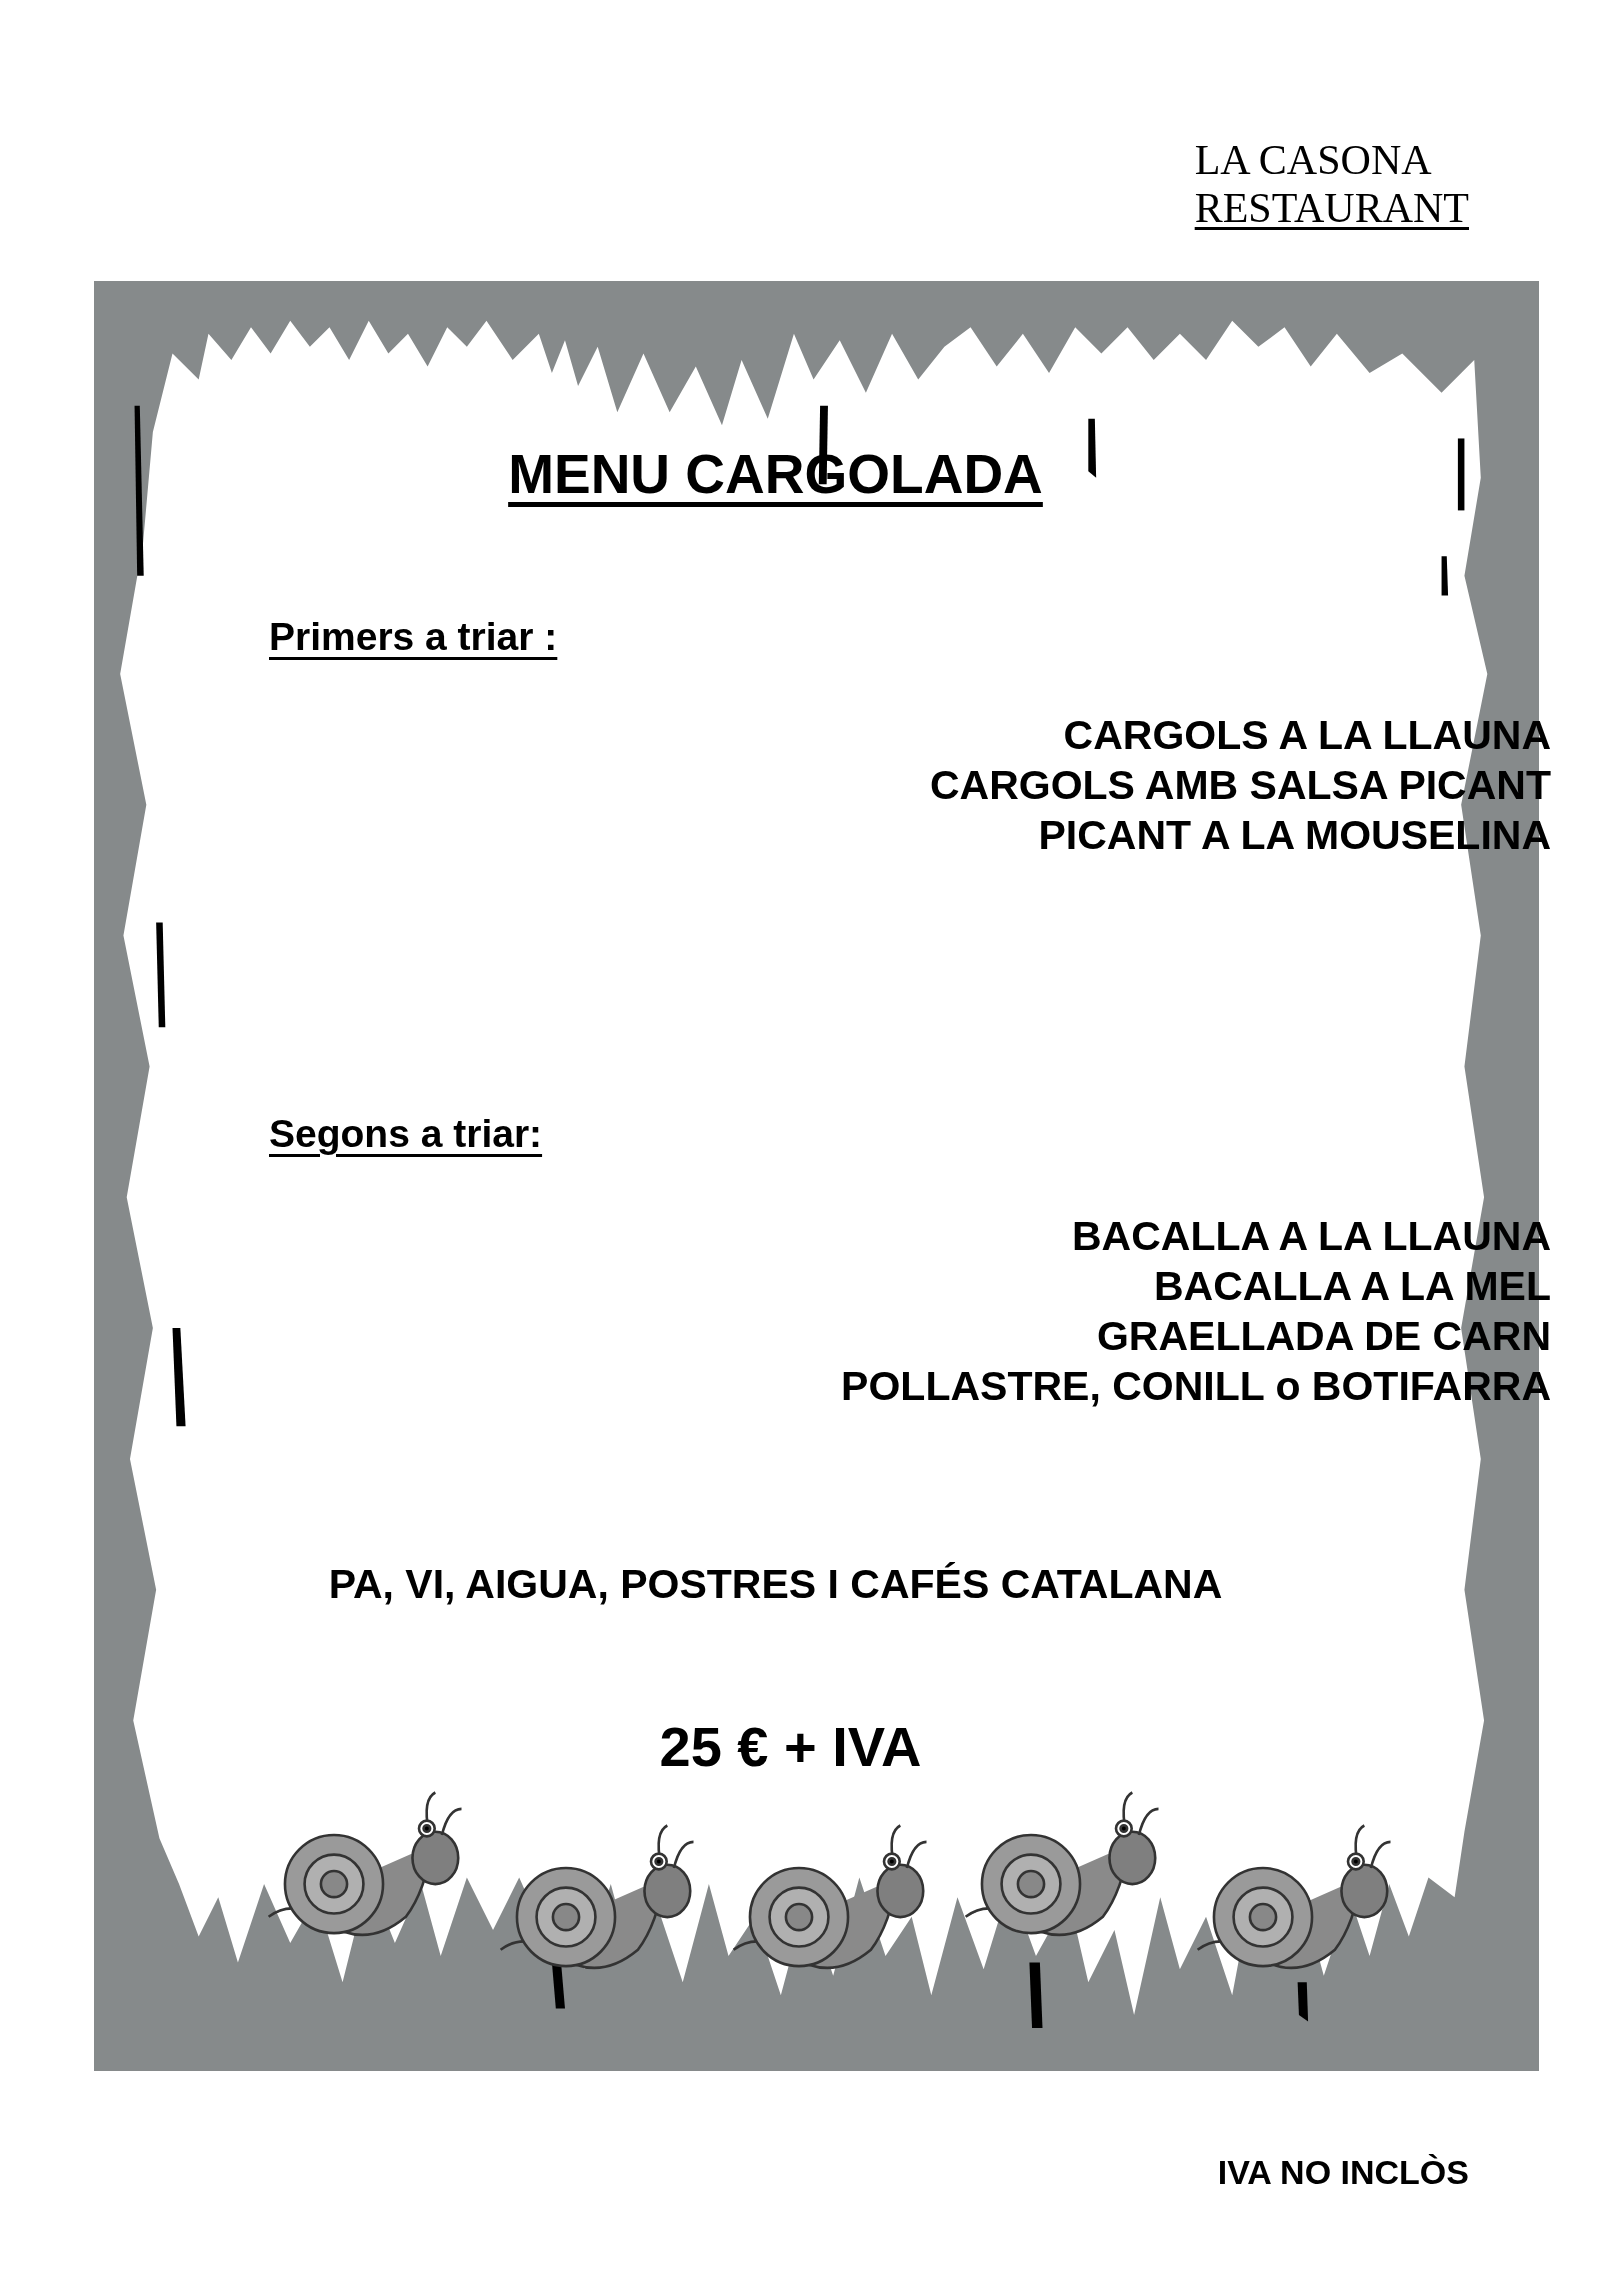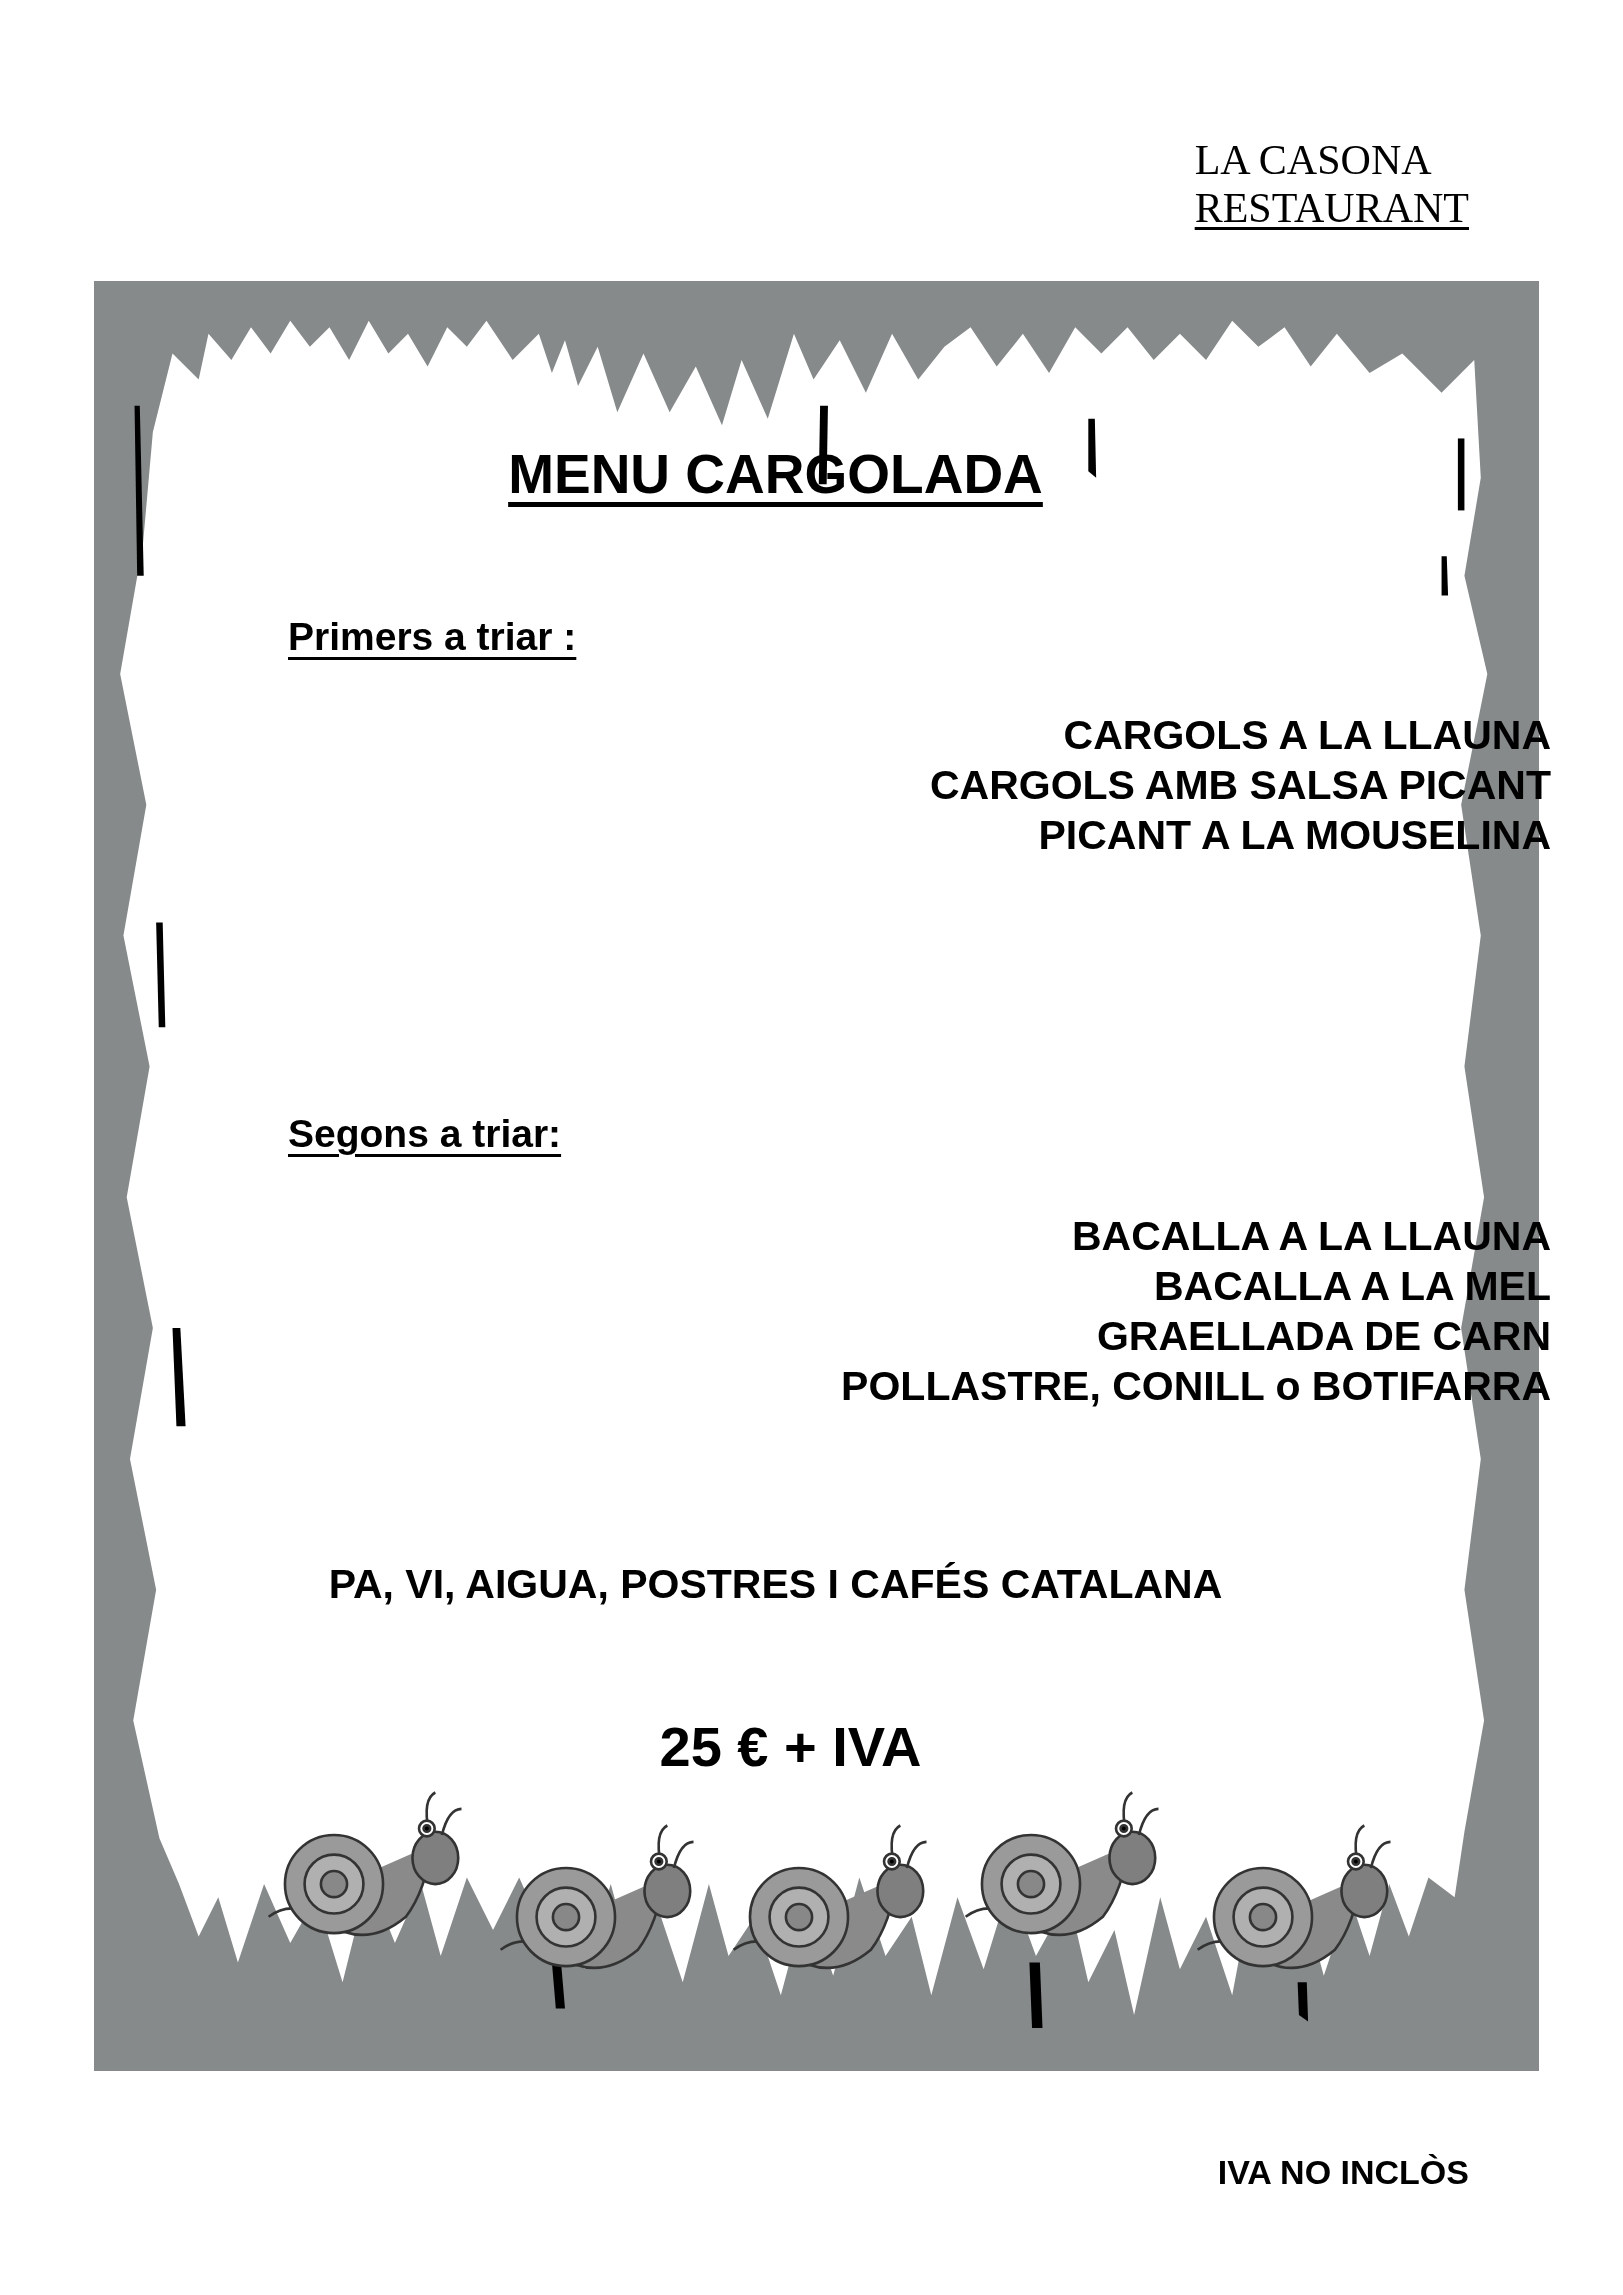--- a/index.html
+++ b/index.html
@@ -2,21 +2,21 @@
 <html style="font-size:10.5px"><head>
 <meta charset="utf-8">
 <style>
   html, body { margin:0; padding:0; background:#ffffff; }
   body { width:1623px; height:2295px; position:relative; overflow:hidden; font-family:"Liberation Sans", sans-serif; color:#000; }
   .header { position:absolute; right:154px; top:92px; text-align:left; font-family:"Liberation Serif", serif; font-size:42px; line-height:48px;margin-top:44px; }
   .header .l2 { text-decoration:underline; text-decoration-thickness:3.3px; text-underline-offset:5.2px; }
   .frame { position:absolute; left:94px; top:281px; width:1445px; height:1790px; background:#868a8b; overflow:hidden; }
   .content { position:absolute; left:0; top:0; width:1439px; height:2295px; }
   .title { position:absolute; left:0; width:1551px; top:442px; text-align:center; font-weight:bold; font-size:55px; text-decoration:underline; text-decoration-thickness:5.2px; text-underline-offset:9.2px; }
-  .section-label { position:absolute; left:288px; font-weight:bold; font-size:39px; text-decoration:underline; text-decoration-thickness:3.3px; text-underline-offset:6.5px; }
+  .section-label { position:absolute; left:269px; font-weight:bold; font-size:39px; text-decoration:underline; text-decoration-thickness:3.3px; text-underline-offset:6.5px; }
   .items { position:absolute; left:0; width:1551px; text-align:right; font-weight:bold; font-size:41px; line-height:50px; }
   .items div { white-space:nowrap; }
   .included { position:absolute; left:0; width:1551px; top:1561px; text-align:center; font-weight:bold; font-size:41px; }
   .price { position:absolute; left:0; width:1551px; top:1714px; text-align:center; font-weight:bold; font-size:56px;margin-left:15px; }
   .snails { position:absolute; left:262px; top:1786px; width:1178px; height:170px; }
   .snail { position:absolute; width:229px; height:170px; }
   .footer { position:absolute; right:154px; top:2153px; font-weight:bold; font-size:34px; }
 </style>
 </head>
 <body>

